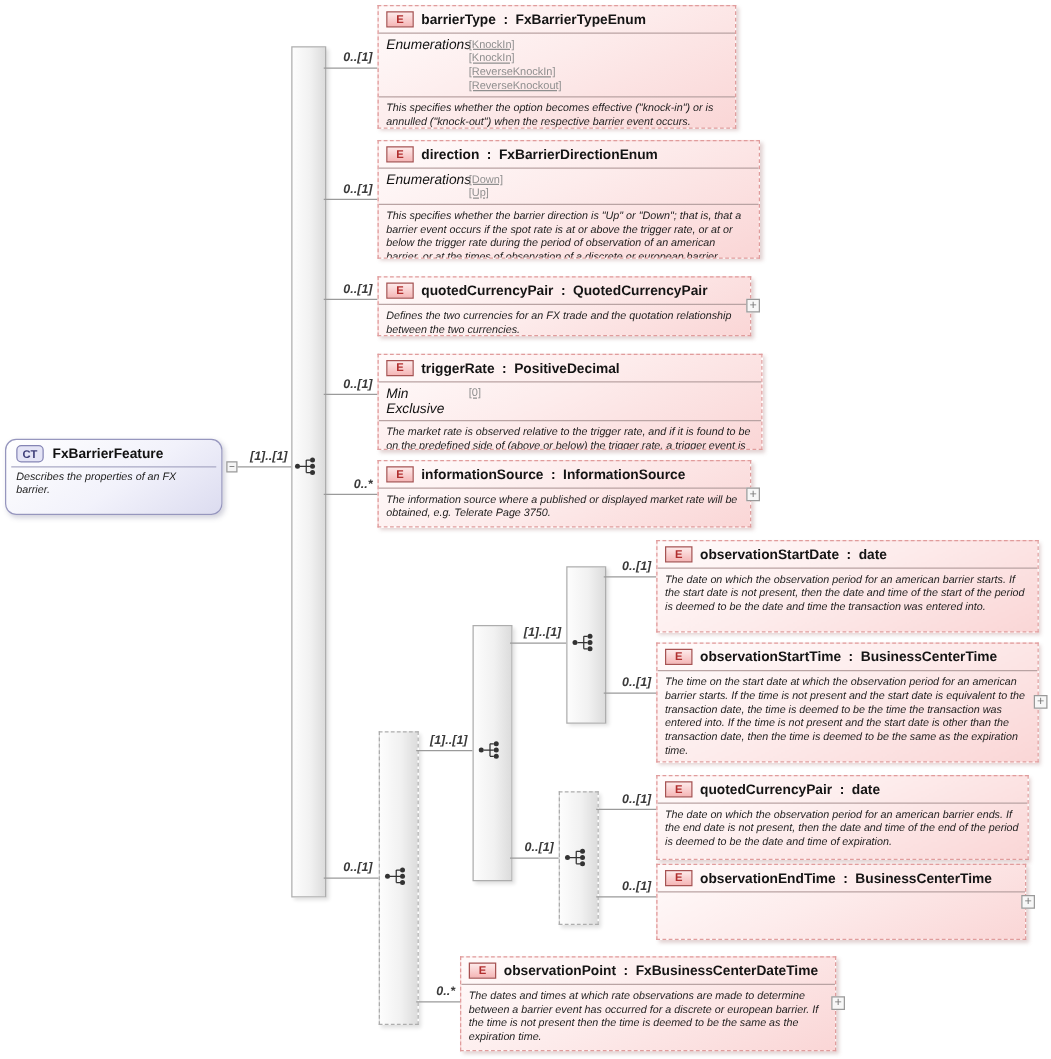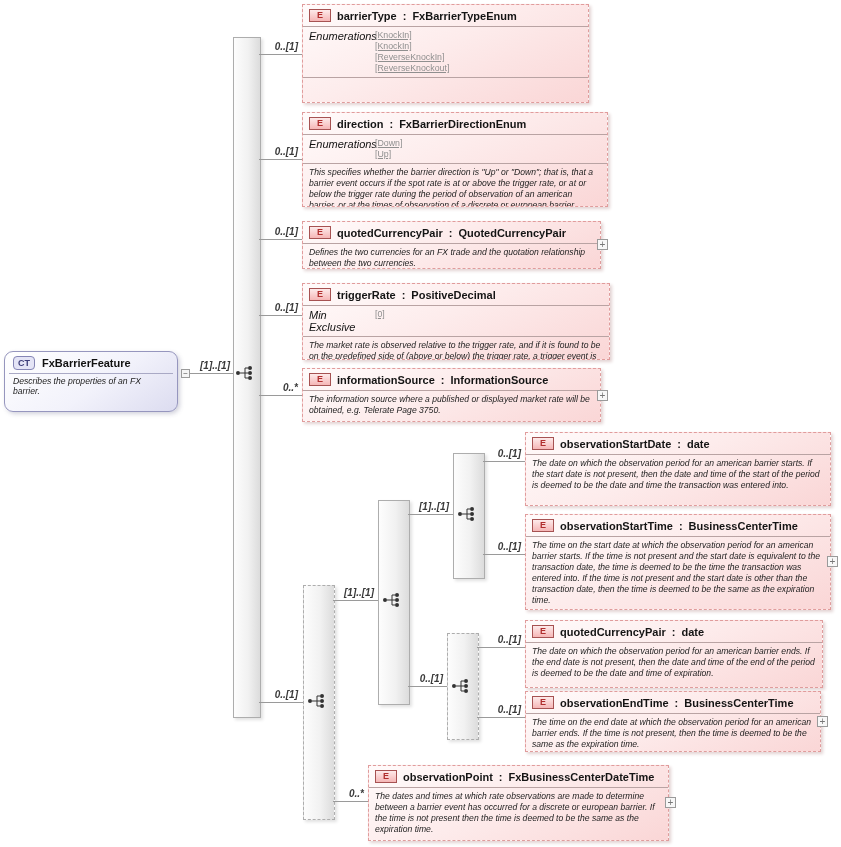--- a/index.html
+++ b/index.html
@@ -171,20 +171,21 @@
     </div>
     <div class="facet">
       <span class="facet-label">Enumerations</span>
       <div class="facet-values">
         <div>[KnockIn]</div>
         <div>[KnockIn]</div>
         <div>[ReverseKnockIn]</div>
         <div>[ReverseKnockout]</div>
       </div>
     </div>
+    <div class="el-ann">This specifies whether the option becomes effective ("knock-in") or is annulled ("knock-out") when the respective barrier event occurs.</div>
   </div>
 
   <div class="el" style="left:302px;top:112px;width:306px;height:95px;">
     <div class="el-head">
       <span class="e-badge">E</span>
       <span class="el-name">direction</span>
       <span class="el-sep">:</span>
       <span class="el-type">FxBarrierDirectionEnum</span>
     </div>
     <div class="facet">
@@ -266,21 +267,20 @@
     <div class="el-ann">The date on which the observation period for an american barrier ends. If the end date is not present, then the date and time of the end of the period is deemed to be the date and time of expiration.</div>
   </div>
 
   <div class="el" style="left:525px;top:691px;width:296px;height:61px;">
     <div class="el-head">
       <span class="e-badge">E</span>
       <span class="el-name">observationEndTime</span>
       <span class="el-sep">:</span>
       <span class="el-type">BusinessCenterTime</span>
     </div>
-    <div class="el-ann">The time on the end date at which the observation period for an american barrier ends. If the time is not present, then the time is deemed to be the same as the expiration time.</div>
   </div>
   <div class="expand" style="left:817px;top:716px;">+</div>
 
   <div class="el" style="left:368px;top:765px;width:301px;height:76px;">
     <div class="el-head">
       <span class="e-badge">E</span>
       <span class="el-name">observationPoint</span>
       <span class="el-sep">:</span>
       <span class="el-type">FxBusinessCenterDateTime</span>
     </div>

